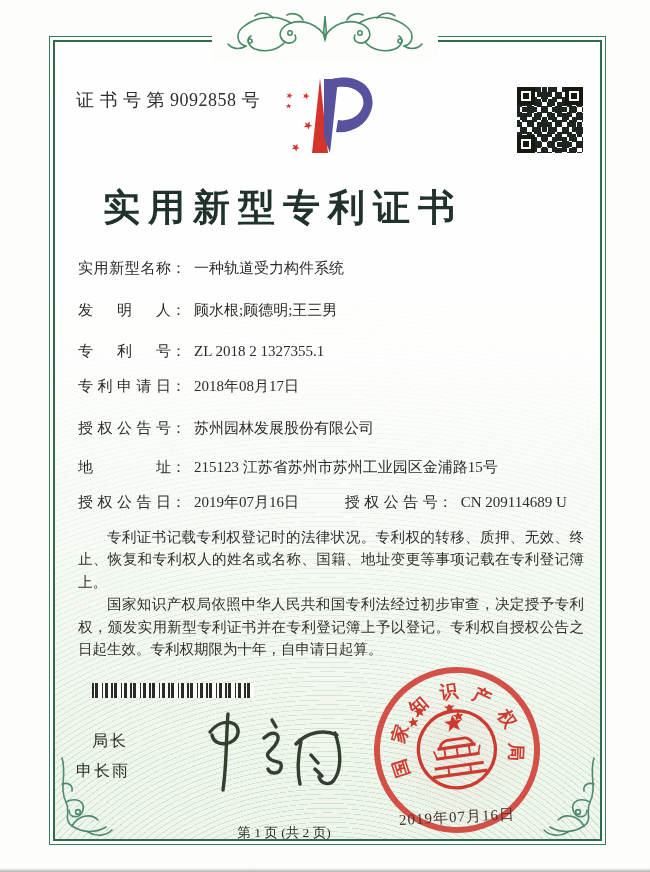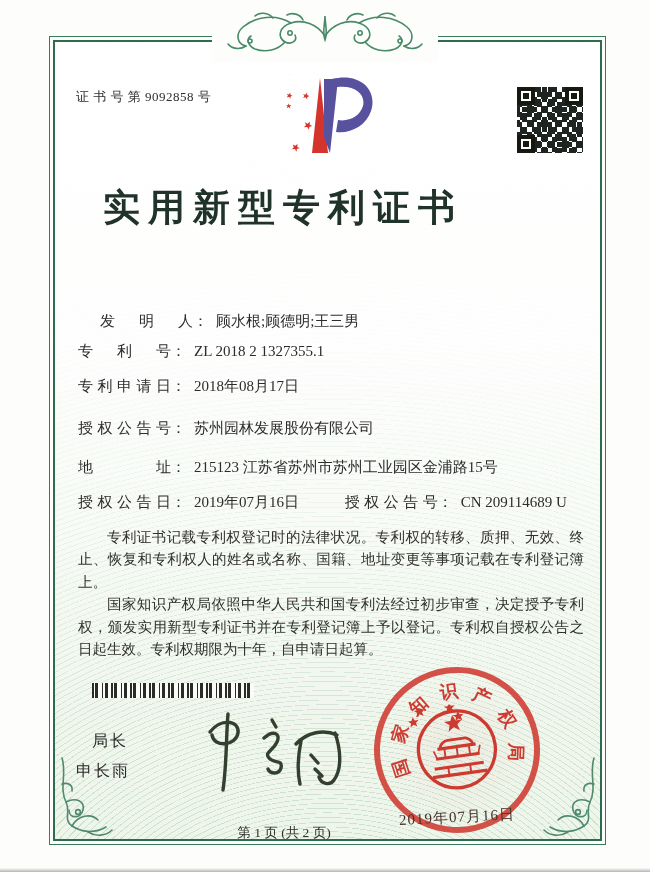--- a/index.html
+++ b/index.html
@@ -36,21 +36,21 @@
     position:absolute;left:50%;top:6px;transform:translateX(-50%);
     width:226px;height:56px;background:#fdfdfb;
     display:flex;align-items:center;justify-content:center;
   }
   .corner{position:absolute;width:62px;height:86px;opacity:.9;}
   .corner.bl{left:54px;top:754px;}
   .corner.br{right:48px;top:754px;transform:scaleX(-1);}
   
   .cert-no{
     position:absolute;left:76px;top:88px;
-    font-size:13px;color:#2e2e2c;letter-spacing:.5px;
+    font-size:18px;color:#2e2e2c;letter-spacing:.5px;
   }
   .logo{position:absolute;left:266px;top:74px;width:112px;height:86px;}
   .qr{
     position:absolute;left:517px;top:87px;width:66px;height:66px;
     background:
       repeating-conic-gradient(#1e241f 0% 25%, transparent 0% 50%) 0 0/10px 10px,
       repeating-conic-gradient(#1e241f 0% 25%, transparent 0% 50%) 3px 5px/14px 14px,
       #fff;
   }
   .qr .finder{position:absolute;width:10px;height:10px;border:4px solid #15190f;background:#fff;}
@@ -60,21 +60,21 @@
   .qr .f-bl{left:0;bottom:0;}
   .title{
     position:absolute;left:0;top:183px;width:558px;
     text-align:center;font-size:37px;font-weight:700;color:#20332a;
     letter-spacing:8px;text-indent:8px;
   }
   
   .row{position:absolute;left:78px;font-size:15px;color:#2c2c2a;white-space:nowrap;}
   .row .lab{display:inline-block;width:93px;text-align:justify;text-align-last:justify;vertical-align:bottom;}
   .row .colon{margin-right:8px;}
-  .r1{top:259px;} .r2{top:312px;margin-left:22px;} .r3{top:342px;} .r4{top:377px;} .r5{top:419px;} .r6{top:458px;} .r7{top:493px;}
+  .r1{top:259px;} .r2{top:301px;} .r3{top:342px;} .r4{top:377px;} .r5{top:419px;} .r6{top:458px;} .r7{top:493px;}
   .grant-right{margin-left:42px;}
   .grant-right .lab{width:93px;}
   
   .body-text{
     position:absolute;left:78px;top:526px;width:506px;
     font-size:14.5px;line-height:22.4px;color:#30302c;
     text-align:justify;
   }
   .body-text p{margin:0;text-indent:2em;}
   
@@ -187,20 +187,23 @@
   </svg>
 
   <div class="qr">
     <span class="finder f-tl"></span>
     <span class="finder f-tr"></span>
     <span class="finder f-bl"></span>
   </div>
 
   <div class="title">实用新型专利证书</div>
 
+  <div class="row r1">
+    <span class="lab">实用新型名称</span><span class="colon">：</span><span class="val">一种轨道受力构件系统</span>
+  </div>
   <div class="row r2">
     <span class="lab">发明人</span><span class="colon">：</span><span class="val">顾水根;顾德明;王三男</span>
   </div>
   <div class="row r3">
     <span class="lab">专利号</span><span class="colon">：</span><span class="val">ZL 2018 2 1327355.1</span>
   </div>
   <div class="row r4">
     <span class="lab">专利申请日</span><span class="colon">：</span><span class="val">2018年08月17日</span>
   </div>
   <div class="row r5">

